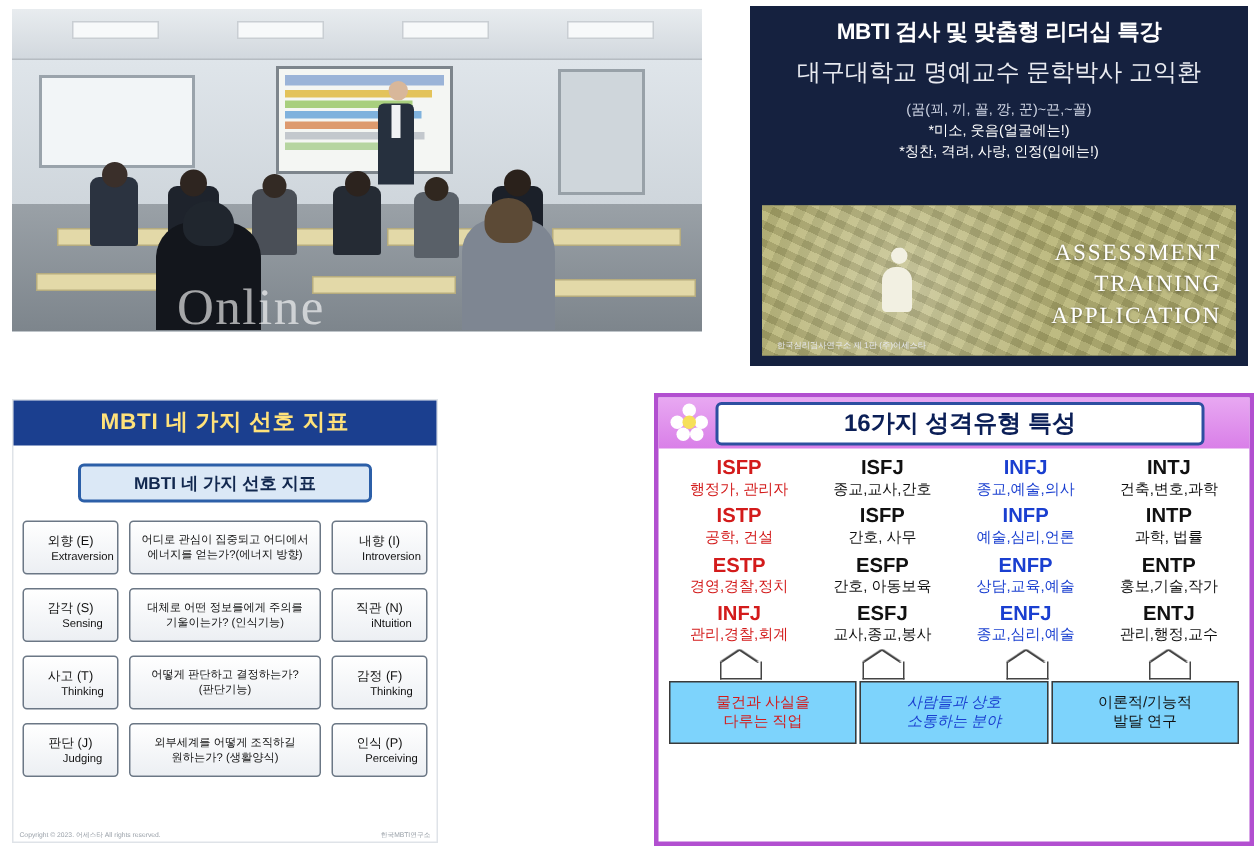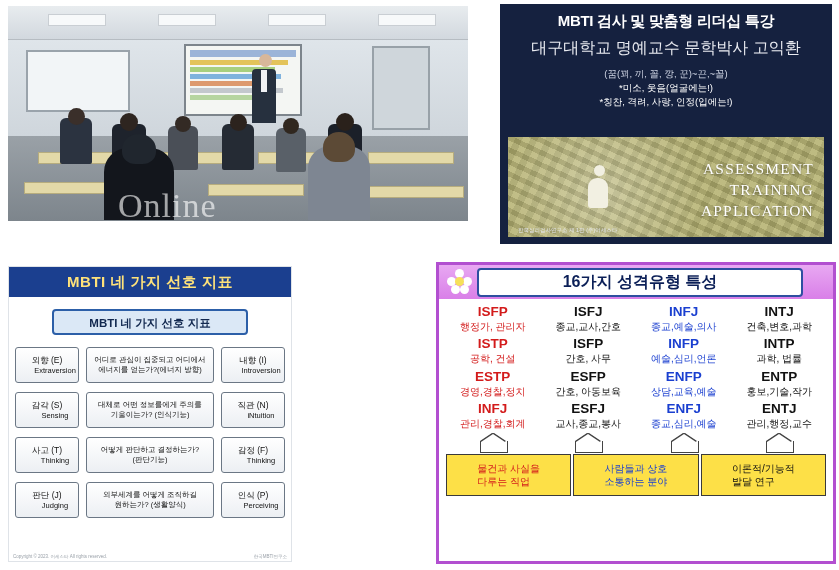--- a/index.html
+++ b/index.html
@@ -188,27 +188,27 @@
     border:1px solid #444; background:#fff; border-top:none;
   }
   .arrow-shape:after{
     content:""; position:absolute; left:1px; top:0;
     border-left:12px solid transparent; border-right:12px solid transparent;
     border-bottom:8px solid #fff;
     filter:drop-shadow(0 -1px 0 #444) drop-shadow(-1px 0 0 #444) drop-shadow(1px 0 0 #444);
   }
   .bottoms { display:flex; padding:2px 6px 0; }
   .bcell {
-    flex:1; margin:0 1px; border:1px solid #3a3a3a; background:#fde047;
-    font-size:10px; line-height:1.3; text-align:left; padding:4px 1px; min-height:42px;
+    flex:1; margin:0 1px; border:1px solid #3a3a3a; background:#7dd3fc;
+    font-size:10px; line-height:1.3; text-align:center; padding:4px 1px; min-height:42px;
     display:flex; align-items:center; justify-content:center;
   }
   .b-red { color:#d31b1b; }
   .b-dark { color:#111; }
-  .b-blue { color:#1a3fd0; }
+  .b-blue { color:#1a3fd0;font-style:italic; }
 </style>
 </head>
 <body>
 
 <div class="page">
 
   <div class="photo">
     <div class="ceiling">
       <div class="ceil-light" style="left:40px;"></div>
       <div class="ceil-light" style="left:150px;"></div>

